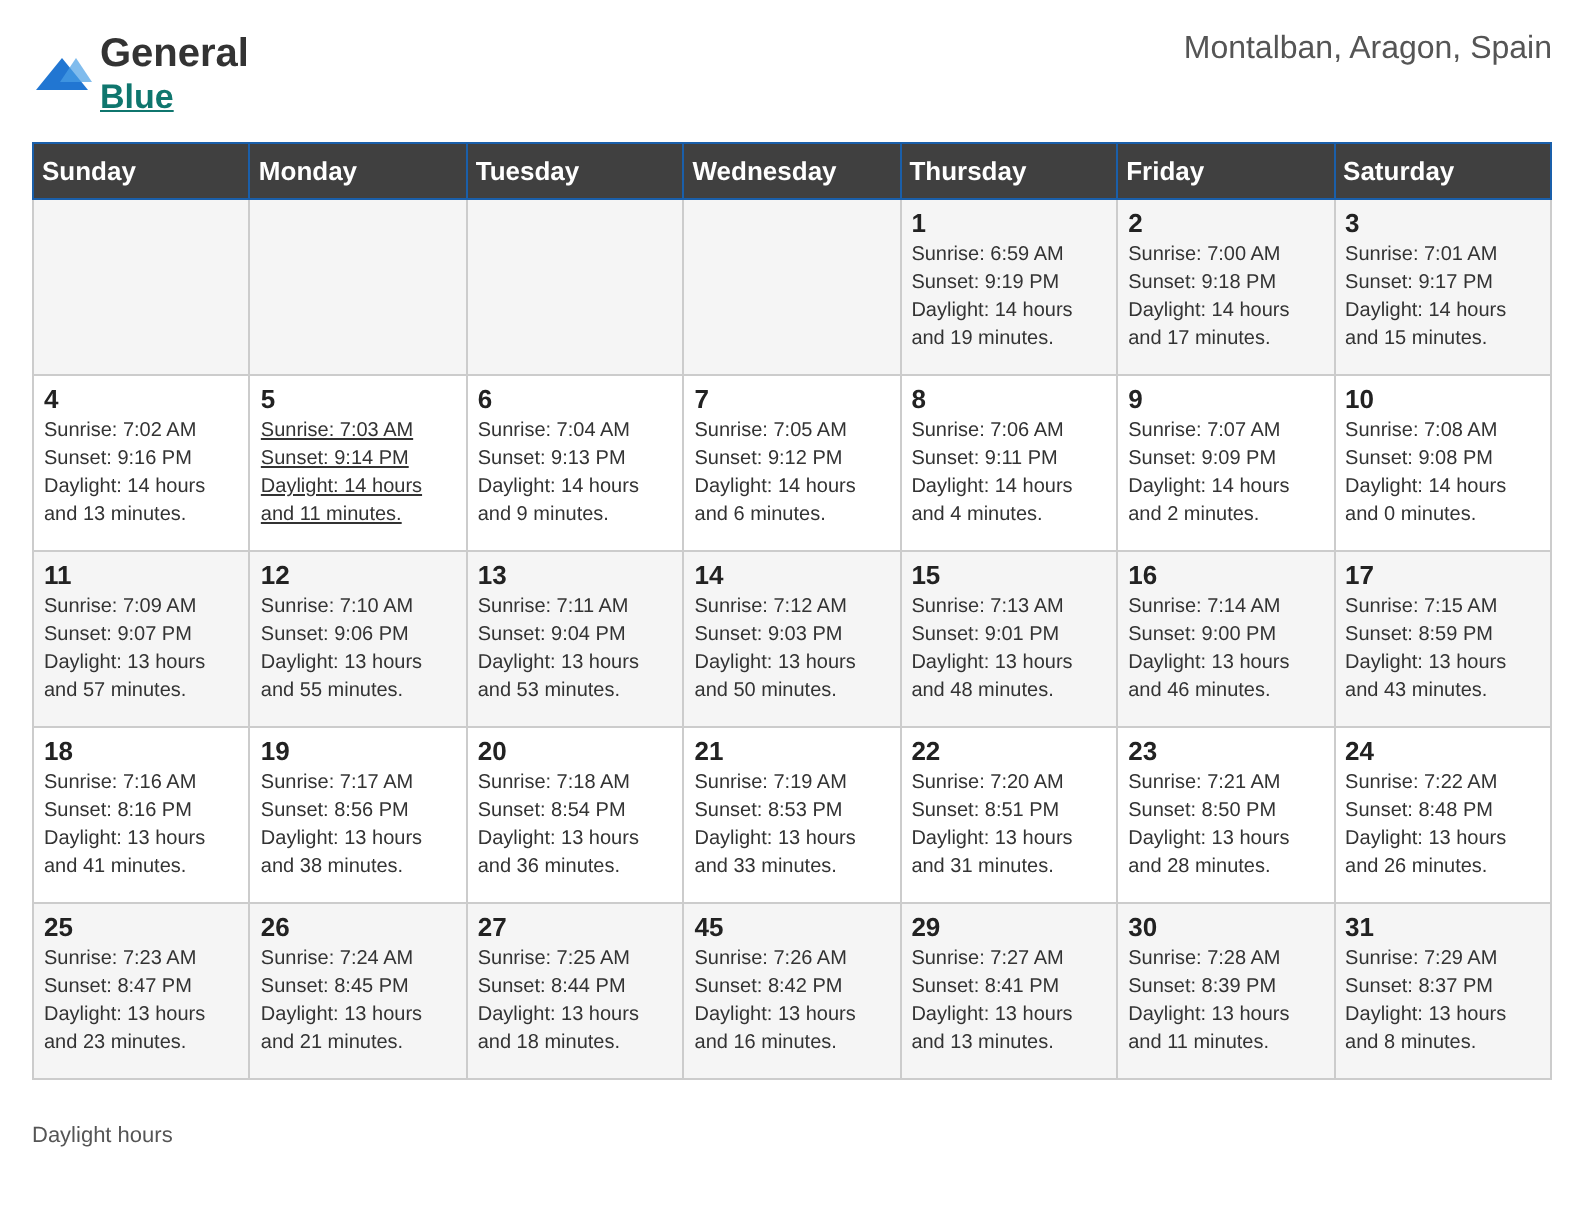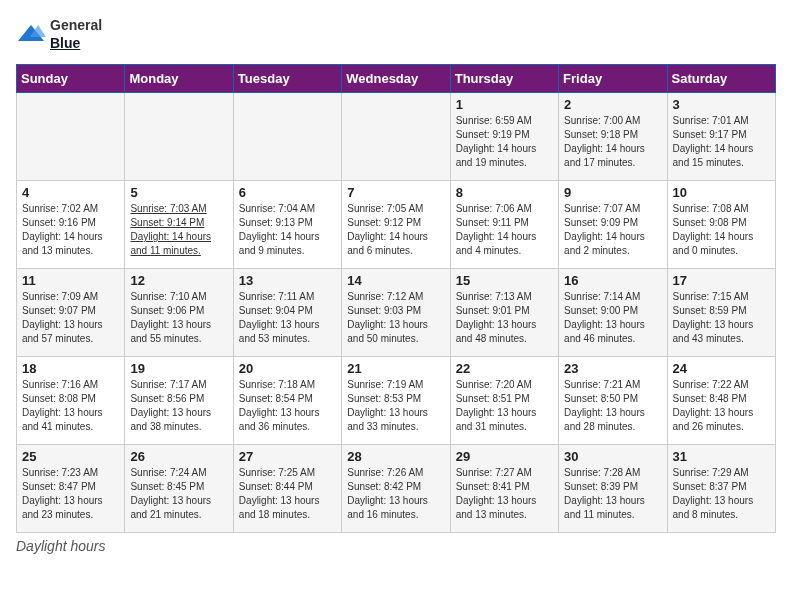--- a/index.html
+++ b/index.html
@@ -37,21 +37,21 @@
     .subtitle {
       font-size: 16px;
       color: #555;
     }
     .calendar-table {
       width: 100%;
       border-collapse: collapse;
       table-layout: fixed;
     }
     .calendar-table thead tr th {
-      background-color: #701a75;
+      background-color: #404040;
       color: #fff;
       font-size: 13px;
       font-weight: bold;
       padding: 6px 4px;
       text-align: left;
       border: 1px solid #1a5faa;
     }
     .calendar-table tbody tr td {
       vertical-align: top;
       border: 1px solid #ccc;
@@ -76,41 +76,41 @@
     }
     .day-info {
       font-size: 10px;
       line-height: 1.4;
       color: #333;
     }
     .empty-cell {
       background-color: #f5f5f5;
     }
     .footer-note {
-      margin-top: 5px;
-      font-size: 14px;
+      margin-top: 22px;
+      font-size: 11px;
       color: #555;
-      font-style: italic;
     }
   </style>
 </head>
 <body>
 
 <div class="header-area">
   <div class="logo">
     <svg class="logo-icon" viewBox="0 0 30 22" xmlns="http://www.w3.org/2000/svg">
       <polygon points="15,2 28,18 2,18" fill="#2176d2"></polygon>
       <polygon points="22,2 30,14 14,14" fill="#4aa0e6" opacity="0.7"></polygon>
     </svg>
     <div>
-      <span style="font-size:14px;font-weight:bold;color:#333;">General</span><br>
-      <span style="font-size:14px;font-weight:bold;color:#0f172a;text-decoration:underline;">Blue</span>
+      <span style="font-size:20px;font-weight:bold;color:#333;">General</span><br>
+      <span style="font-size:17px;font-weight:bold;color:#0f766e;text-decoration:underline;">Blue</span>
     </div>
   </div>
   <div class="title-area">
+    <div class="subtitle">Montalban, Aragon, Spain</div>
   </div>
 </div>
 
 <table class="calendar-table">
   <thead>
     <tr>
     <th>Sunday</th>
         <th>Monday</th>
         <th>Tuesday</th>
         <th>Wednesday</th>
@@ -246,21 +246,21 @@
           <div class="day-info" style="white-space: pre-line;">Sunrise: 7:15 AM
 Sunset: 8:59 PM
 Daylight: 13 hours
 and 43 minutes.</div>
         </td>
       </tr>
       <tr>
         <td>
           <span class="day-number">18</span>
           <div class="day-info" style="white-space: pre-line;">Sunrise: 7:16 AM
-Sunset: 8:08 PM
+Sunset: 8:16 PM
 Daylight: 13 hours
 and 41 minutes.</div>
         </td>
         <td>
           <span class="day-number">19</span>
           <div class="day-info" style="white-space: pre-line;">Sunrise: 7:17 AM
 Sunset: 8:56 PM
 Daylight: 13 hours
 and 38 minutes.</div>
         </td>
@@ -316,21 +316,21 @@
 and 21 minutes.</div>
         </td>
         <td>
           <span class="day-number">27</span>
           <div class="day-info" style="white-space: pre-line;">Sunrise: 7:25 AM
 Sunset: 8:44 PM
 Daylight: 13 hours
 and 18 minutes.</div>
         </td>
         <td>
-          <span class="day-number">28</span>
+          <span class="day-number">45</span>
           <div class="day-info" style="white-space: pre-line;">Sunrise: 7:26 AM
 Sunset: 8:42 PM
 Daylight: 13 hours
 and 16 minutes.</div>
         </td>
         <td>
           <span class="day-number">29</span>
           <div class="day-info" style="white-space: pre-line;">Sunrise: 7:27 AM
 Sunset: 8:41 PM
 Daylight: 13 hours

